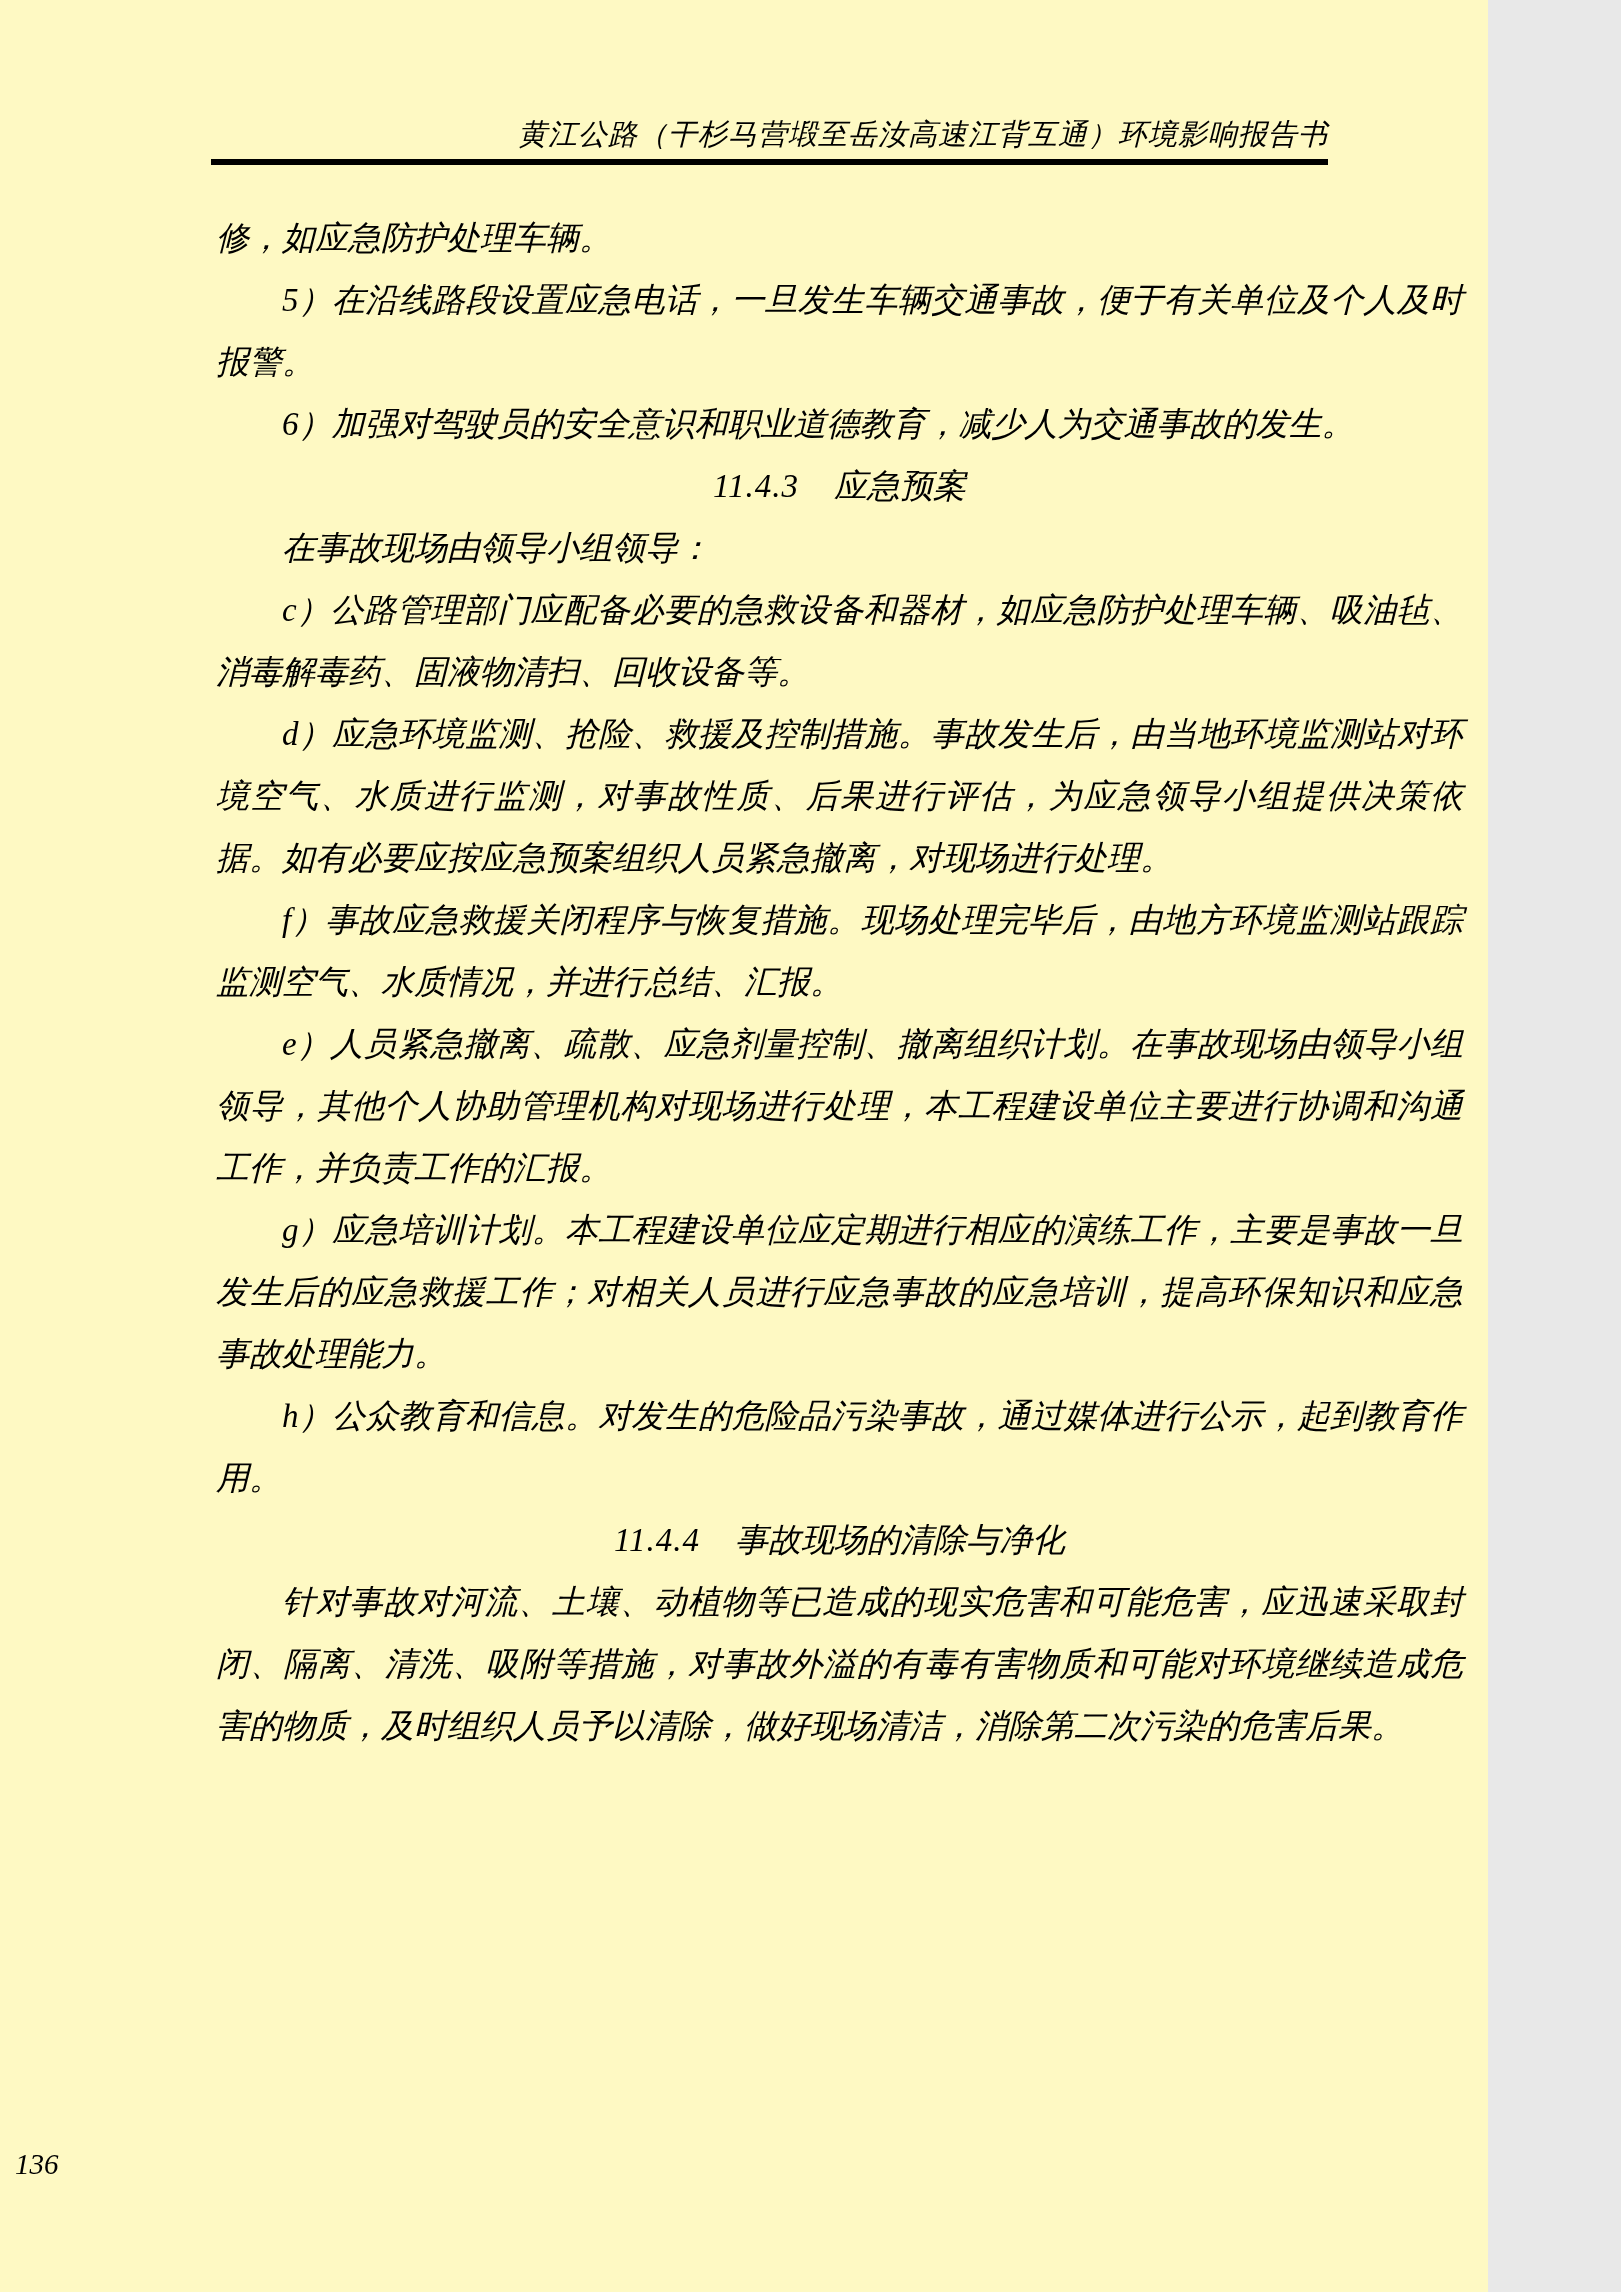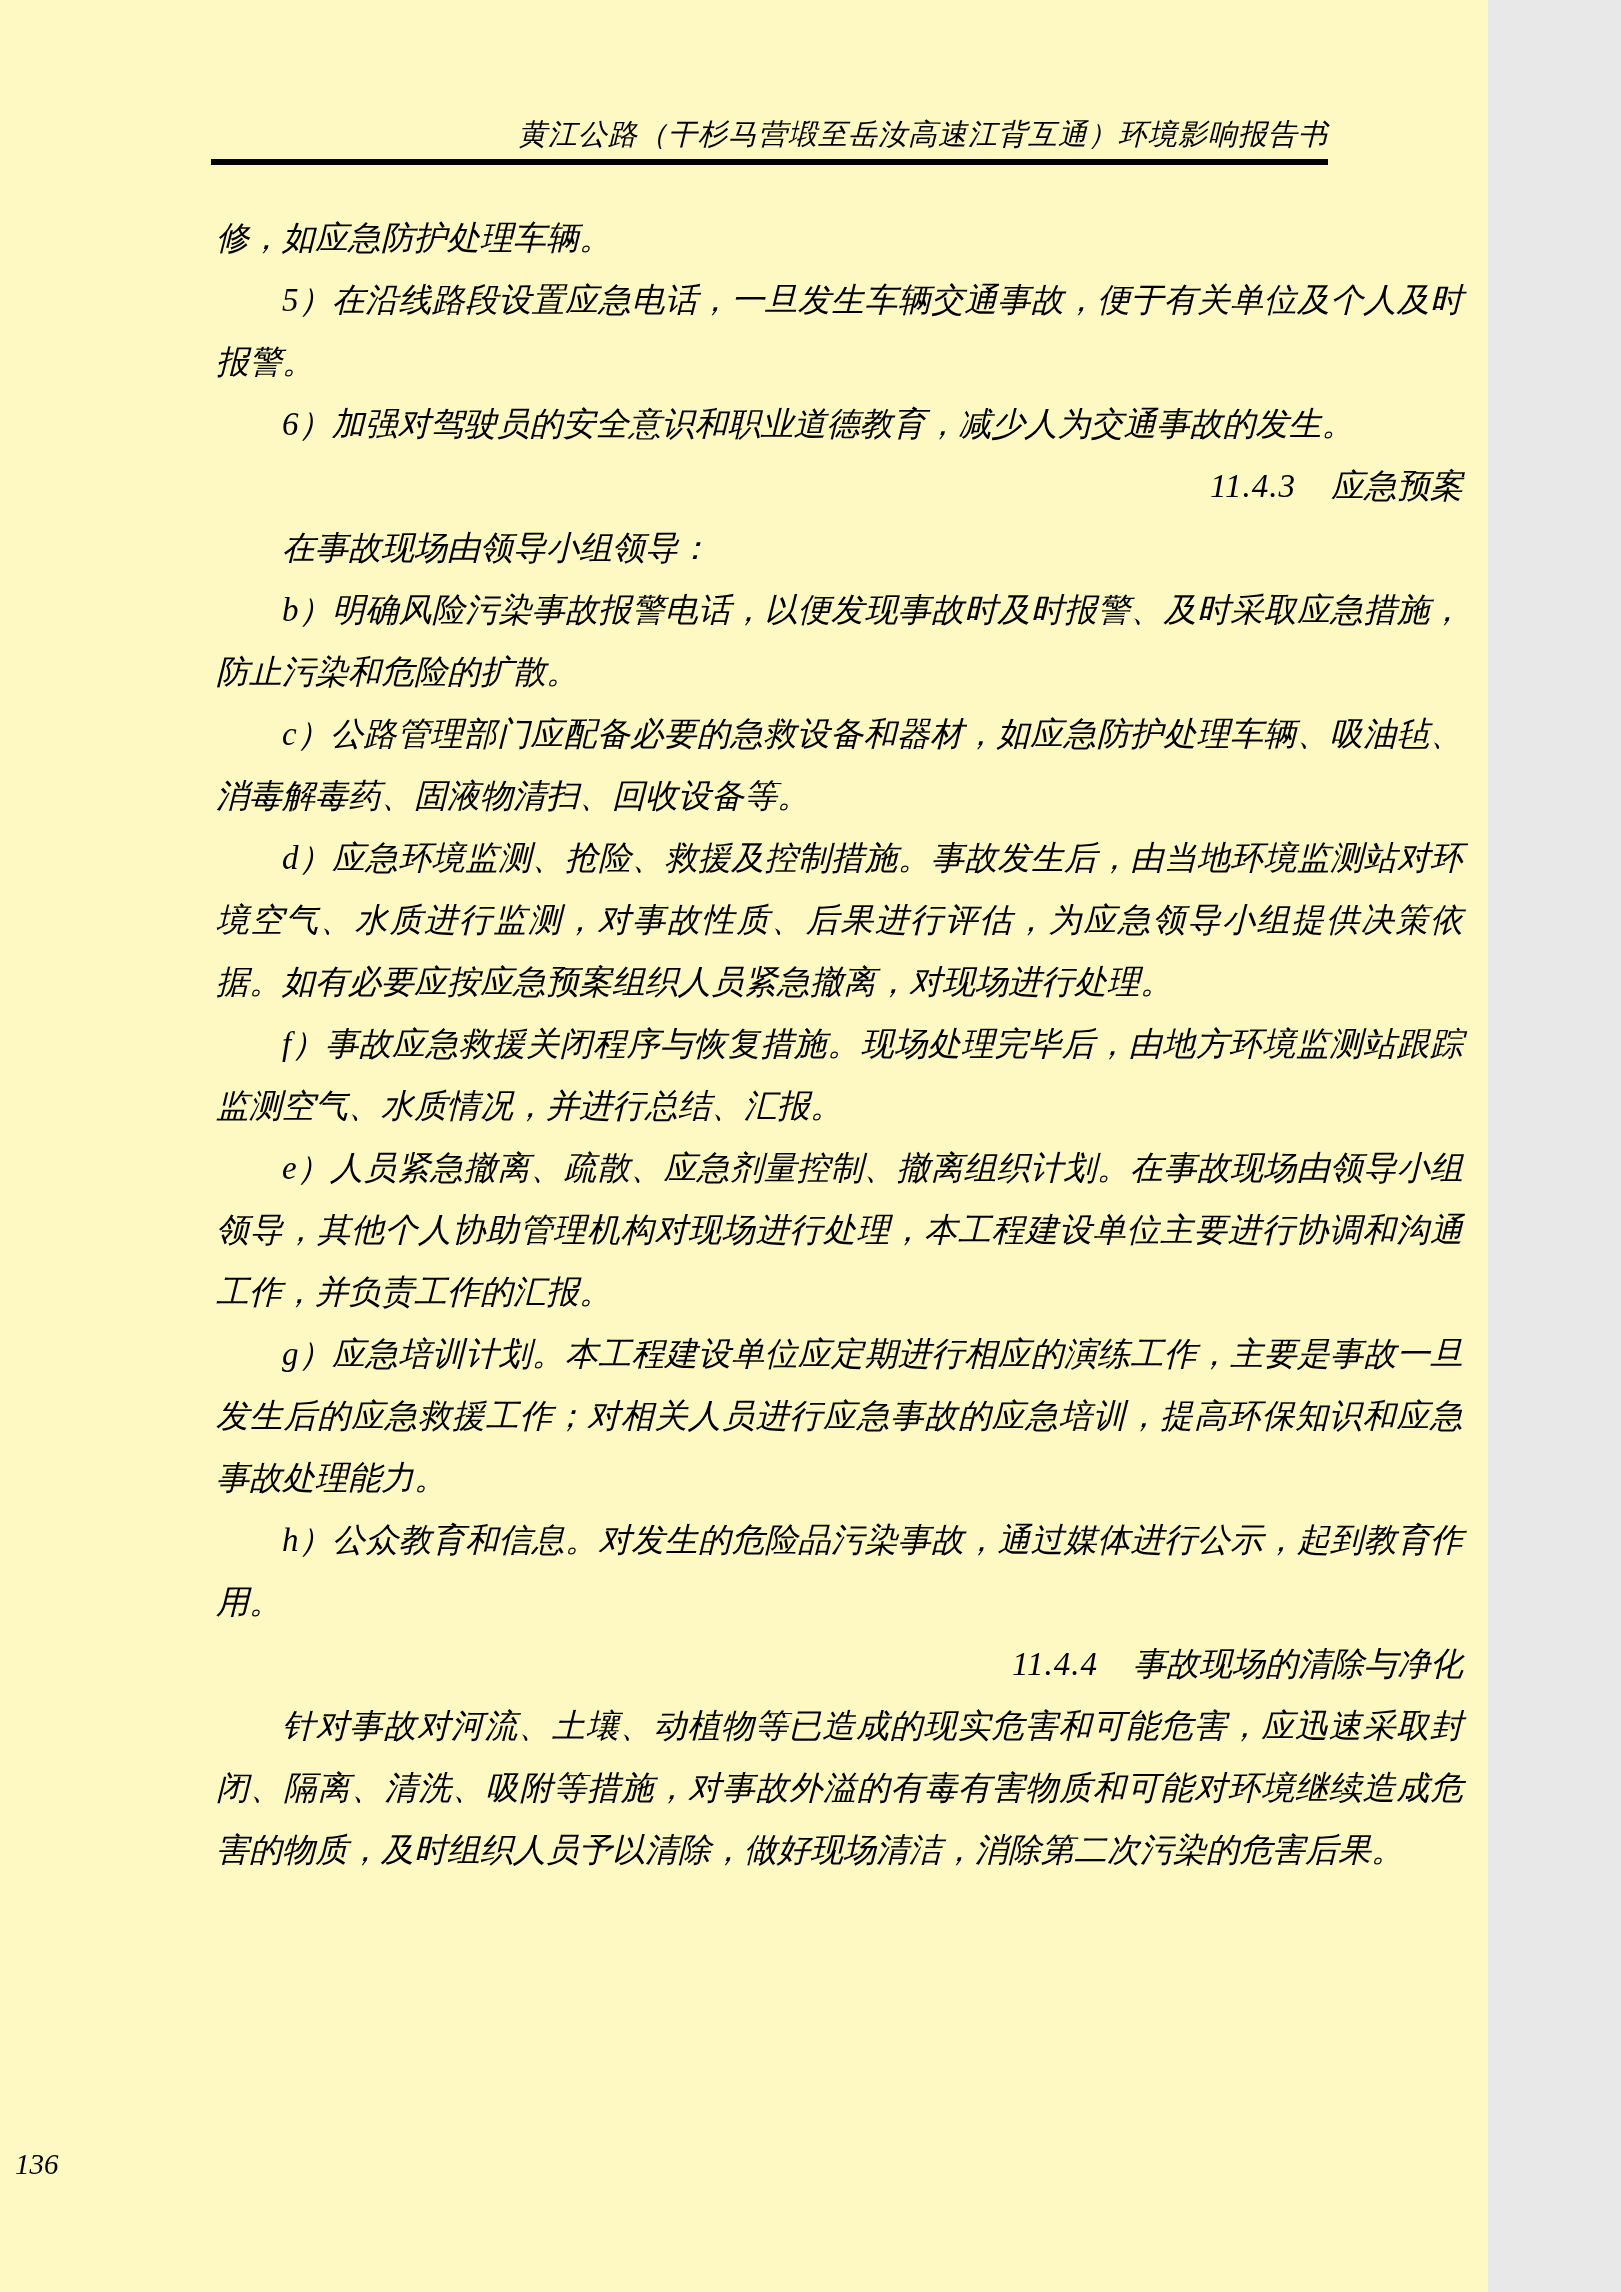--- a/index.html
+++ b/index.html
@@ -41,21 +41,21 @@
     width: 1247px;
     font-size: 33px;
     line-height: 62px;
     text-align: justify;
     text-justify: inter-character;
     color: #000;
   }
   .content p { margin: 0; }
   .para.indent { text-indent: 2em; }
   .heading {
-    text-align: right;
+    text-align: center;
     white-space: nowrap;
   }
   .heading .heading-number {
     display: inline-block;
     letter-spacing: 1px;
   }
   .heading .heading-title {
     display: inline-block;
     margin-left: 35px;
   }
@@ -87,21 +87,20 @@
 
     <p class="para indent">5）在沿线路段设置应急电话，一旦发生车辆交通事故，便于有关单位及个人及时报警。</p>
 
     <p class="para indent">6）加强对驾驶员的安全意识和职业道德教育，减少人为交通事故的发生。</p>
 
     <p class="heading"><span class="heading-number">11.4.3</span><span class="heading-title">应急预案</span></p>
 
     <p class="para indent">在事故现场由领导小组领导：</p>
 
 
-    <p class="para indent">b）明确风险污染事故报警电话，以便发现事故时及时报警、及时采取应急措施，防止污染和危险的扩散。</p>
 
     <p class="para indent">c）公路管理部门应配备必要的急救设备和器材，如应急防护处理车辆、吸油毡、消毒解毒药、固液物清扫、回收设备等。</p>
 
     <p class="para indent">d）应急环境监测、抢险、救援及控制措施。事故发生后，由当地环境监测站对环境空气、水质进行监测，对事故性质、后果进行评估，为应急领导小组提供决策依据。如有必要应按应急预案组织人员紧急撤离，对现场进行处理。</p>
 
     <p class="para indent">f）事故应急救援关闭程序与恢复措施。现场处理完毕后，由地方环境监测站跟踪监测空气、水质情况，并进行总结、汇报。</p>
 
     <p class="para indent">e）人员紧急撤离、疏散、应急剂量控制、撤离组织计划。在事故现场由领导小组领导，其他个人协助管理机构对现场进行处理，本工程建设单位主要进行协调和沟通工作，并负责工作的汇报。</p>
 
     <p class="para indent">g）应急培训计划。本工程建设单位应定期进行相应的演练工作，主要是事故一旦发生后的应急救援工作；对相关人员进行应急事故的应急培训，提高环保知识和应急事故处理能力。</p>

